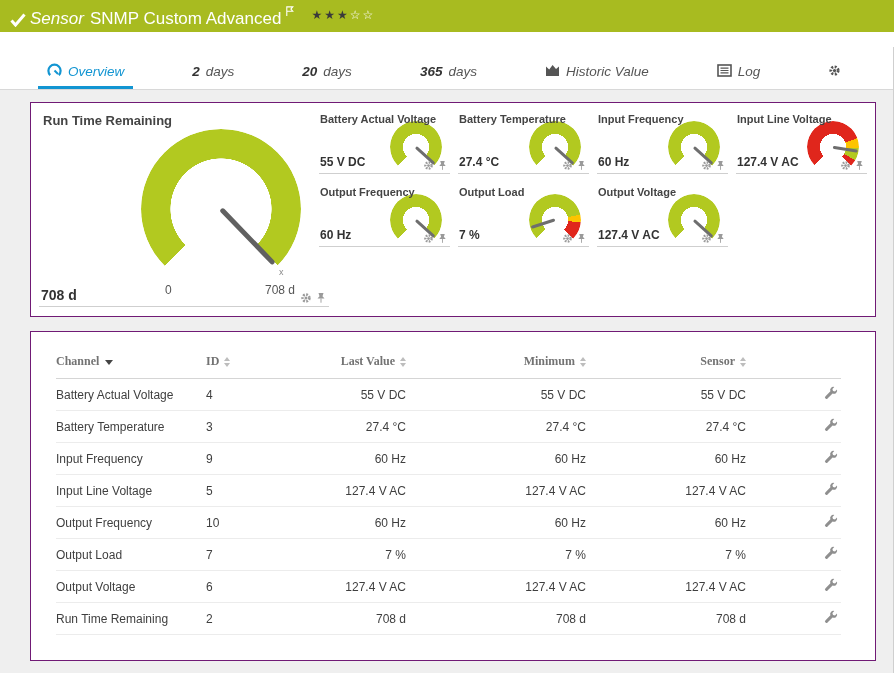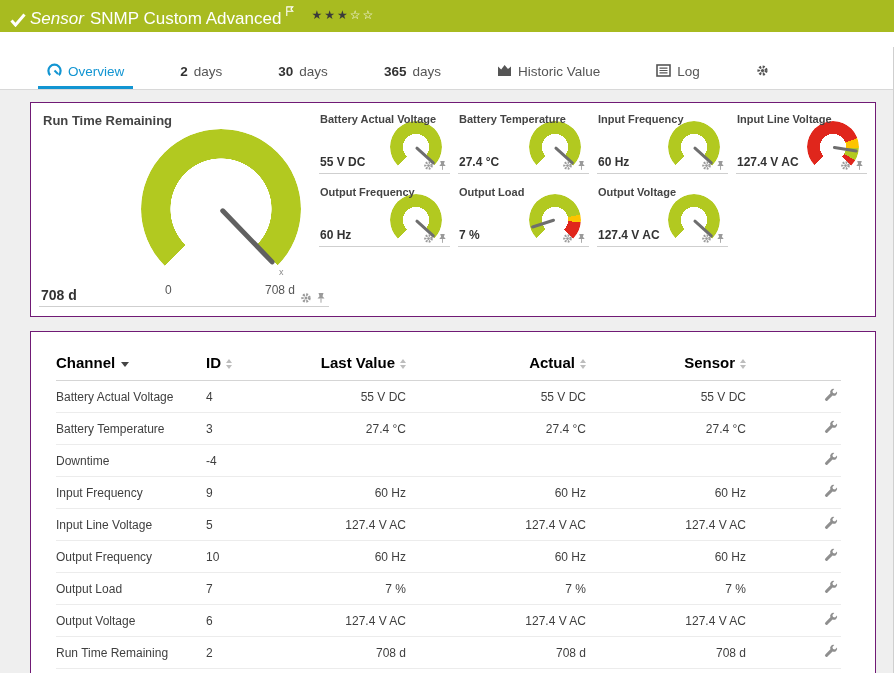--- a/index.html
+++ b/index.html
@@ -12,21 +12,21 @@
   .titleline { position:absolute; left:30px; top:9px; font-size:17px; white-space:nowrap; }
   .titleline .kind { font-style:italic; margin-right:6px; }
   .flagwrap { position:relative; top:-7px; margin-left:4px; display:inline-block; }
   .stars { position:relative; top:-5px; margin-left:16px; font-size:12px; letter-spacing:2px; }
   .stars .f { color:#3a3a3a; }
   .stars .e { color:#ffffff; }
   .okline { position:absolute; left:45px; top:30px; font-size:15px; font-weight:normal; }
 
   
   .tabsbar { height:58px; background:#fff; border-bottom:1px solid #d8d8d8;
-    display:flex; gap:38px; padding:22px 12px 0 38px; }
+    display:flex; gap:50px; padding:22px 12px 0 38px;font-style:italic; }
   .tab { position:relative; display:flex; align-items:center; gap:6px;
     font-size:13.5px; color:#555; padding:0 9px; cursor:pointer; white-space:nowrap; }
   .tab .num { font-weight:bold; color:#333; }
   .tab.active { color:#1295d2; }
   .tab.active::after { content:""; position:absolute; left:0; right:0; bottom:0;
     height:3px; background:#1295d2; }
 
   .content { padding:12px 18px 0 30px; }
   .panel { background:#fff; border:1px solid #701a75; }
 
@@ -59,22 +59,22 @@
   .gauge-small { position:absolute; right:8px; top:10px; width:52px; height:52px; }
   .gauge-small .ring {
     -webkit-mask:radial-gradient(circle closest-side, transparent 0 50%, #000 50.5%);
             mask:radial-gradient(circle closest-side, transparent 0 50%, #000 50.5%); }
   .gauge-small .needle { width:2.5px; height:25px; background:#6e6e6e; }
   .gvalue { position:absolute; left:1px; bottom:4px; font-size:12px; font-weight:bold; color:#333; }
 
   
   .panel.table { padding:16px 34px 20px 25px; min-height:330px; }
   table { width:100%; border-collapse:collapse; table-layout:fixed; }
-  th { font-size:15px; font-weight:bold; color:#000000; padding:6px 0 9px;
-    border-bottom:1px solid #d5d5d5; cursor:pointer; }
+  th { font-size:12px; font-weight:bold; color:#737373; padding:6px 0 9px;
+    border-bottom:1px solid #d5d5d5; cursor:pointer;font-family:Liberation Serif, serif; }
   td { font-size:12px; color:#3f3f3f; padding:7px 0; border-bottom:1px solid #ececec; }
   .al { text-align:left; } .ar { text-align:right; }
   .ic { text-align:left; padding-left:78px; }
   .sortd { display:inline-block; margin-left:6px; width:0; height:0;
     border-left:4px solid transparent; border-right:4px solid transparent;
     border-top:5px solid #454545; vertical-align:middle; }
   .sortud { display:inline-flex; flex-direction:column; gap:2px; margin-left:5px; vertical-align:middle; }
   .sortud i { width:0; height:0; border-left:3.5px solid transparent; border-right:3.5px solid transparent; }
   .sortud .up { border-bottom:4px solid #bdbdbd; }
   .sortud .dn { border-top:4px solid #bdbdbd; }
@@ -104,21 +104,21 @@
           <path d="M3.2 12.1A6.1 6.1 0 1 1 11.8 12.1" fill="none" stroke="#1295d2" stroke-width="2.2"></path>
           <path d="M7.5 7.5L11 11" stroke="#1295d2" stroke-width="2"></path>
         </svg></span>
     <span>Overview</span>
   </div>
   <div class="tab">
     <span class="num">2</span>
     <span>days</span>
   </div>
   <div class="tab">
-    <span class="num">30</span>
+    <span class="num">20</span>
     <span>days</span>
   </div>
   <div class="tab">
     <span class="num">365</span>
     <span>days</span>
   </div>
   <div class="tab">
     <span><svg width="15" height="14" viewBox="0 0 15 14">
           <path d="M1 13V3.5l3.2 3 3.4-4.5 3.4 4 3-2.5V13z" fill="#555"></path>
         </svg></span>
@@ -342,21 +342,21 @@
         <tr>
           <th class="al"><span>Channel</span><span class="sortd"></span></th>
           <th class="al"><span>ID</span><span class="sortud">
                 <i class="up"></i>
                 <i class="dn"></i>
               </span></th>
           <th class="ar"><span>Last Value</span><span class="sortud">
                 <i class="up"></i>
                 <i class="dn"></i>
               </span></th>
-          <th class="ar"><span>Actual</span><span class="sortud">
+          <th class="ar"><span>Minimum</span><span class="sortud">
                 <i class="up"></i>
                 <i class="dn"></i>
               </span></th>
           <th class="ar"><span>Sensor</span><span class="sortud">
                 <i class="up"></i>
                 <i class="dn"></i>
               </span></th>
           <th></th>
         </tr>
       </thead>
@@ -380,32 +380,20 @@
     <td class="ar">27.4 °C</td>
     <td class="ar">27.4 °C</td>
     <td class="ar">27.4 °C</td>
     <td class="ic"><span class="wrench">
                 <svg width="14" height="14" viewBox="0 0 14 14">
                   <path d="M13 3.6a3.2 3.2 0 0 1-4.4 3.9L4 12.1a1.6 1.6 0 1 1-2.2-2.2L6.4 5.3A3.2 3.2 0 0 1 10.3 1L8.4 2.9l.6 2 2 .6z" fill="#8f8f8f"></path>
                 </svg>
               </span></td>
   </tr>
 
-  <tr>
-    <td class="al">Downtime</td>
-    <td class="al">-4</td>
-    <td class="ar"></td>
-    <td class="ar"></td>
-    <td class="ar"></td>
-    <td class="ic"><span class="wrench">
-                <svg width="14" height="14" viewBox="0 0 14 14">
-                  <path d="M13 3.6a3.2 3.2 0 0 1-4.4 3.9L4 12.1a1.6 1.6 0 1 1-2.2-2.2L6.4 5.3A3.2 3.2 0 0 1 10.3 1L8.4 2.9l.6 2 2 .6z" fill="#8f8f8f"></path>
-                </svg>
-              </span></td>
-  </tr>
 
   <tr>
     <td class="al">Input Frequency</td>
     <td class="al">9</td>
     <td class="ar">60 Hz</td>
     <td class="ar">60 Hz</td>
     <td class="ar">60 Hz</td>
     <td class="ic"><span class="wrench">
                 <svg width="14" height="14" viewBox="0 0 14 14">
                   <path d="M13 3.6a3.2 3.2 0 0 1-4.4 3.9L4 12.1a1.6 1.6 0 1 1-2.2-2.2L6.4 5.3A3.2 3.2 0 0 1 10.3 1L8.4 2.9l.6 2 2 .6z" fill="#8f8f8f"></path>

